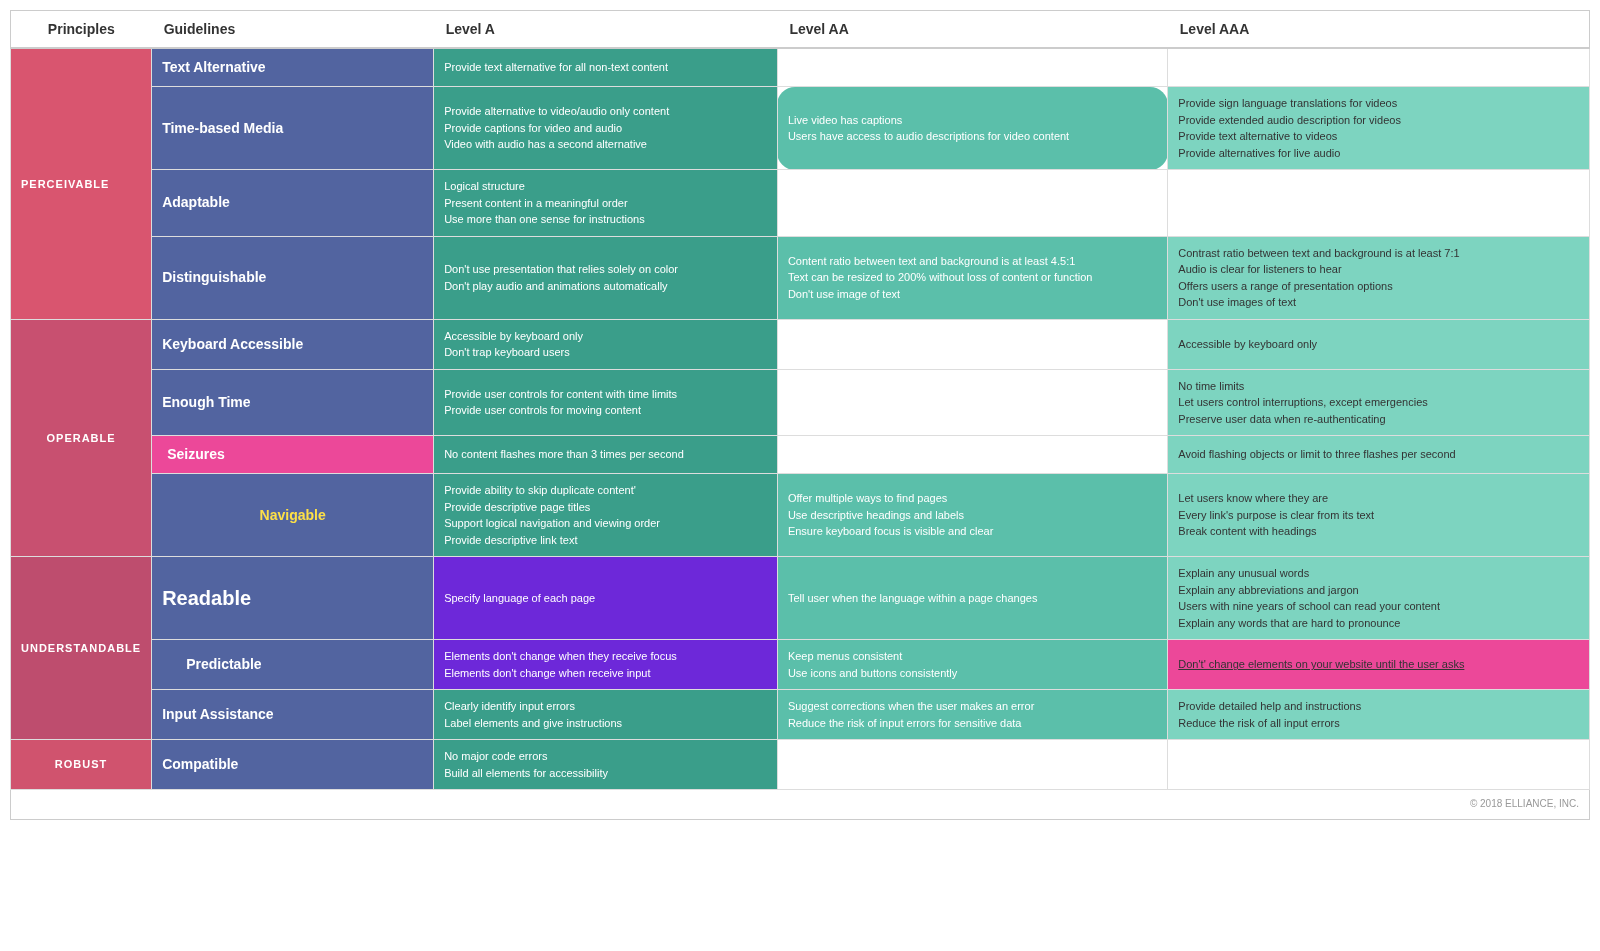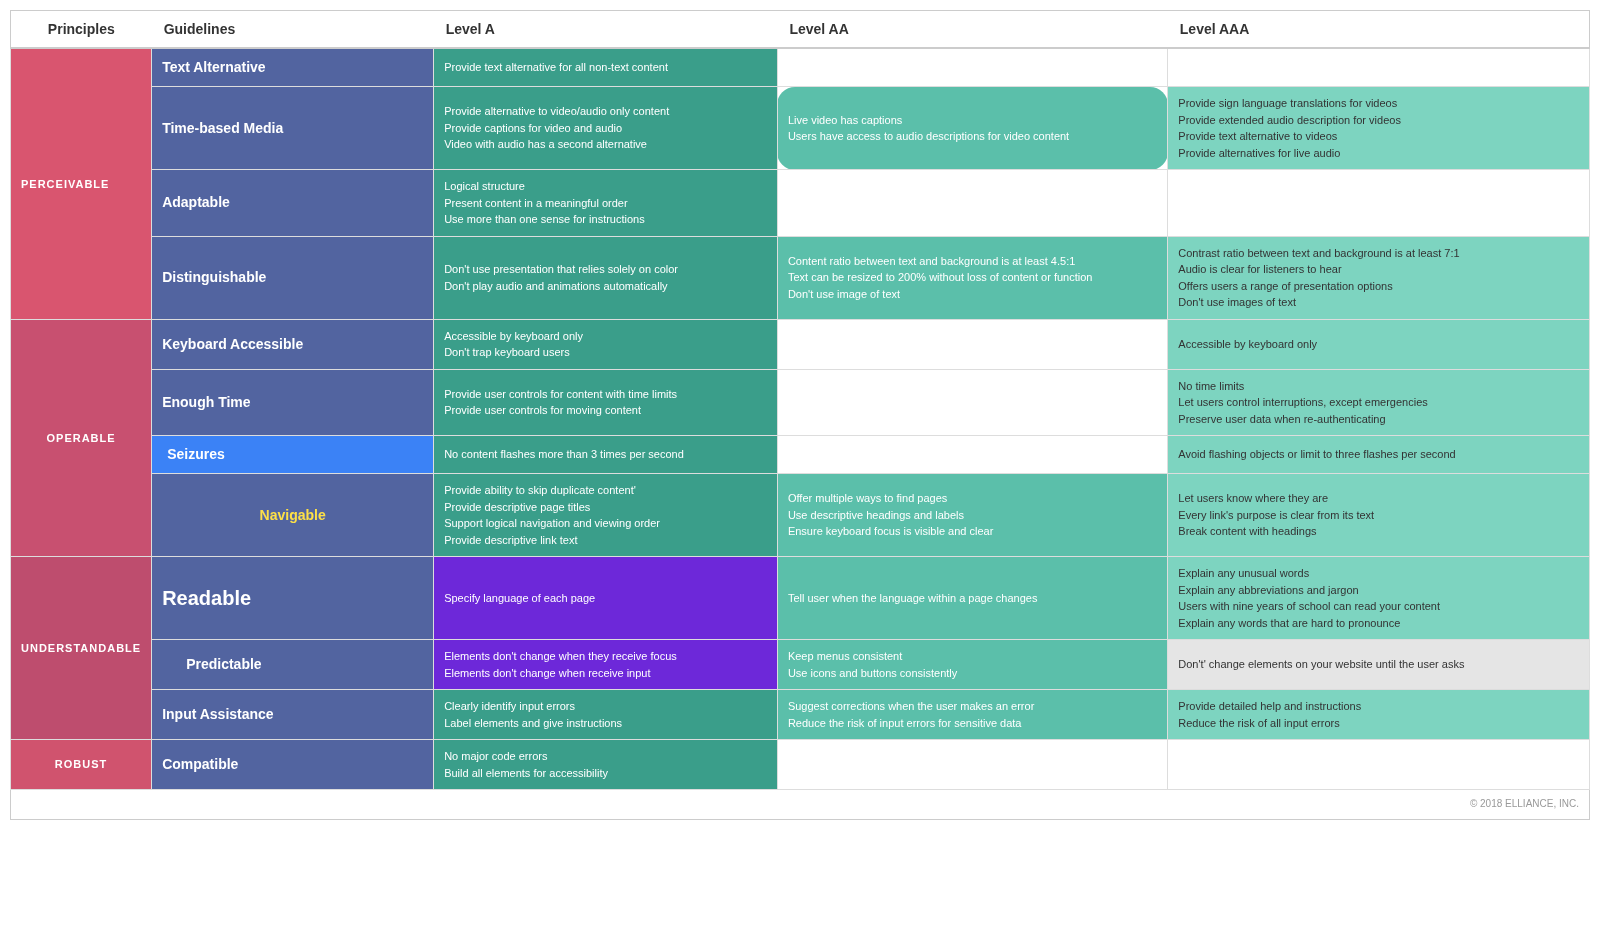--- a/index.html
+++ b/index.html
@@ -129,21 +129,21 @@
         <td class="col-level-aa" style="vertical-align: middle; background-color: rgb(255, 255, 255);"></td>
         <td class="col-level-aaa" style="vertical-align: middle; background-color: rgb(125, 212, 192); color: rgb(51, 51, 51);">Accessible by keyboard only</td>
       </tr>
       <tr>
         <td class="col-guidelines bg-guideline" style="background-color: rgb(82, 100, 160); color: rgb(255, 255, 255); font-weight: bold; font-size: 14px; vertical-align: middle;">Enough Time</td>
         <td class="col-level-a" style="vertical-align: middle; background-color: rgb(58, 158, 138); color: rgb(255, 255, 255);">Provide user controls for content with time limits<br>Provide user controls for moving content</td>
         <td class="col-level-aa" style="vertical-align: middle; background-color: rgb(255, 255, 255);"></td>
         <td class="col-level-aaa" style="vertical-align: middle; background-color: rgb(125, 212, 192); color: rgb(51, 51, 51);">No time limits<br>Let users control interruptions, except emergencies<br>Preserve user data when re-authenticating</td>
       </tr>
       <tr>
-        <td class="col-guidelines bg-guideline" style="background-color: #3b82f6; color: rgb(255, 255, 255); font-weight: bold; font-size: 14px; vertical-align: middle; padding-left: 15px;">Seizures</td>
+        <td class="col-guidelines bg-guideline" style="background-color: #ec4899; color: rgb(255, 255, 255); font-weight: bold; font-size: 14px; vertical-align: middle; padding-left: 15px;">Seizures</td>
         <td class="col-level-a" style="vertical-align: middle; background-color: rgb(58, 158, 138); color: rgb(255, 255, 255);">No content flashes more than 3 times per second</td>
         <td class="col-level-aa" style="vertical-align: middle; background-color: rgb(255, 255, 255);"></td>
         <td class="col-level-aaa" style="vertical-align: middle; background-color: rgb(125, 212, 192); color: rgb(51, 51, 51);">Avoid flashing objects or limit to three flashes per second</td>
       </tr>
       <tr>
         <td class="col-guidelines bg-guideline" style="background-color: rgb(82, 100, 160); color: #fde047; font-weight: bold; font-size: 14px; vertical-align: middle; text-align: center;">Navigable</td>
         <td class="col-level-a" style="vertical-align: middle; background-color: rgb(58, 158, 138); color: rgb(255, 255, 255);">Provide ability to skip duplicate content'<br>Provide descriptive page titles<br>Support logical navigation and viewing order<br>Provide descriptive link text</td>
         <td class="col-level-aa" style="vertical-align: middle; background-color: rgb(91, 191, 170); color: rgb(255, 255, 255);">Offer multiple ways to find pages<br>Use descriptive headings and labels<br>Ensure keyboard focus is visible and clear</td>
         <td class="col-level-aaa" style="vertical-align: middle; background-color: rgb(125, 212, 192); color: rgb(51, 51, 51);">Let users know where they are<br>Every link's purpose is clear from its text<br>Break content with headings</td>
       </tr>
@@ -151,21 +151,21 @@
         <td rowspan="3" class="col-principles" style="background-color: rgb(190, 77, 110); color: rgb(255, 255, 255); font-size: 11px; letter-spacing: 1px; font-weight: bold; text-align: center; vertical-align: middle; writing-mode: horizontal-tb;">UNDERSTANDABLE</td>
         <td class="col-guidelines bg-guideline" style="background-color: rgb(82, 100, 160); color: rgb(255, 255, 255); font-weight: bold; font-size: 20px; vertical-align: middle;">Readable</td>
         <td class="col-level-a" style="vertical-align: middle; background-color: #6d28d9; color: rgb(255, 255, 255);">Specify language of each page</td>
         <td class="col-level-aa" style="vertical-align: middle; background-color: rgb(91, 191, 170); color: rgb(255, 255, 255);">Tell user when the language within a page changes</td>
         <td class="col-level-aaa" style="vertical-align: middle; background-color: rgb(125, 212, 192); color: rgb(51, 51, 51);">Explain any unusual words<br>Explain any abbreviations and jargon<br>Users with nine years of school can read your content<br>Explain any words that are hard to pronounce</td>
       </tr>
       <tr>
         <td class="col-guidelines bg-guideline" style="background-color: rgb(82, 100, 160); color: rgb(255, 255, 255); font-weight: bold; font-size: 14px; vertical-align: middle; padding-left: 34px;">Predictable</td>
         <td class="col-level-a" style="vertical-align: middle; background-color: #6d28d9; color: rgb(255, 255, 255);">Elements don't change when they receive focus<br>Elements don't change when receive input</td>
         <td class="col-level-aa" style="vertical-align: middle; background-color: rgb(91, 191, 170); color: rgb(255, 255, 255);">Keep menus consistent<br>Use icons and buttons consistently</td>
-        <td class="col-level-aaa" style="vertical-align: middle; background-color: #e5e5e5; color: rgb(51, 51, 51);">Don't' change elements on your website until the user asks</td>
+        <td class="col-level-aaa" style="vertical-align: middle; background-color: #ec4899; color: rgb(51, 51, 51); text-decoration: underline;">Don't' change elements on your website until the user asks</td>
       </tr>
       <tr>
         <td class="col-guidelines bg-guideline" style="background-color: rgb(82, 100, 160); color: rgb(255, 255, 255); font-weight: bold; font-size: 14px; vertical-align: middle;">Input Assistance</td>
         <td class="col-level-a" style="vertical-align: middle; background-color: rgb(58, 158, 138); color: rgb(255, 255, 255);">Clearly identify input errors<br>Label elements and give instructions</td>
         <td class="col-level-aa" style="vertical-align: middle; background-color: rgb(91, 191, 170); color: rgb(255, 255, 255);">Suggest corrections when the user makes an error<br>Reduce the risk of input errors for sensitive data</td>
         <td class="col-level-aaa" style="vertical-align: middle; background-color: rgb(125, 212, 192); color: rgb(51, 51, 51);">Provide detailed help and instructions<br>Reduce the risk of all input errors</td>
       </tr>
       <tr>
         <td rowspan="1" class="col-principles" style="background-color: rgb(208, 83, 110); color: rgb(255, 255, 255); font-size: 11px; letter-spacing: 1px; font-weight: bold; text-align: center; vertical-align: middle; writing-mode: horizontal-tb;">ROBUST</td>
         <td class="col-guidelines bg-guideline" style="background-color: rgb(82, 100, 160); color: rgb(255, 255, 255); font-weight: bold; font-size: 14px; vertical-align: middle;">Compatible</td>

